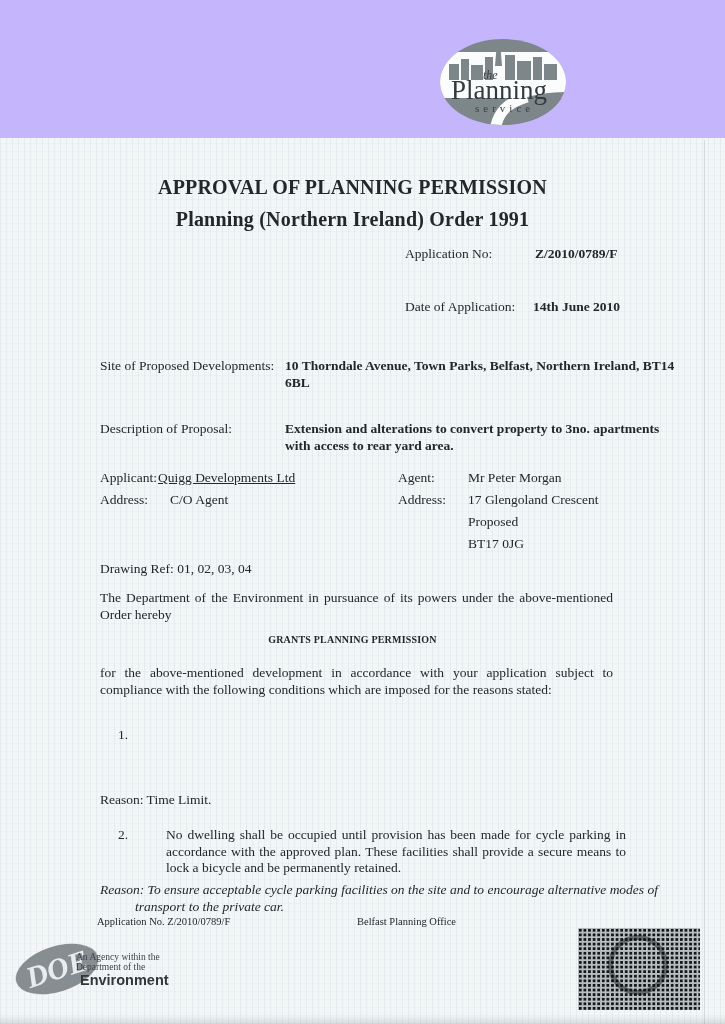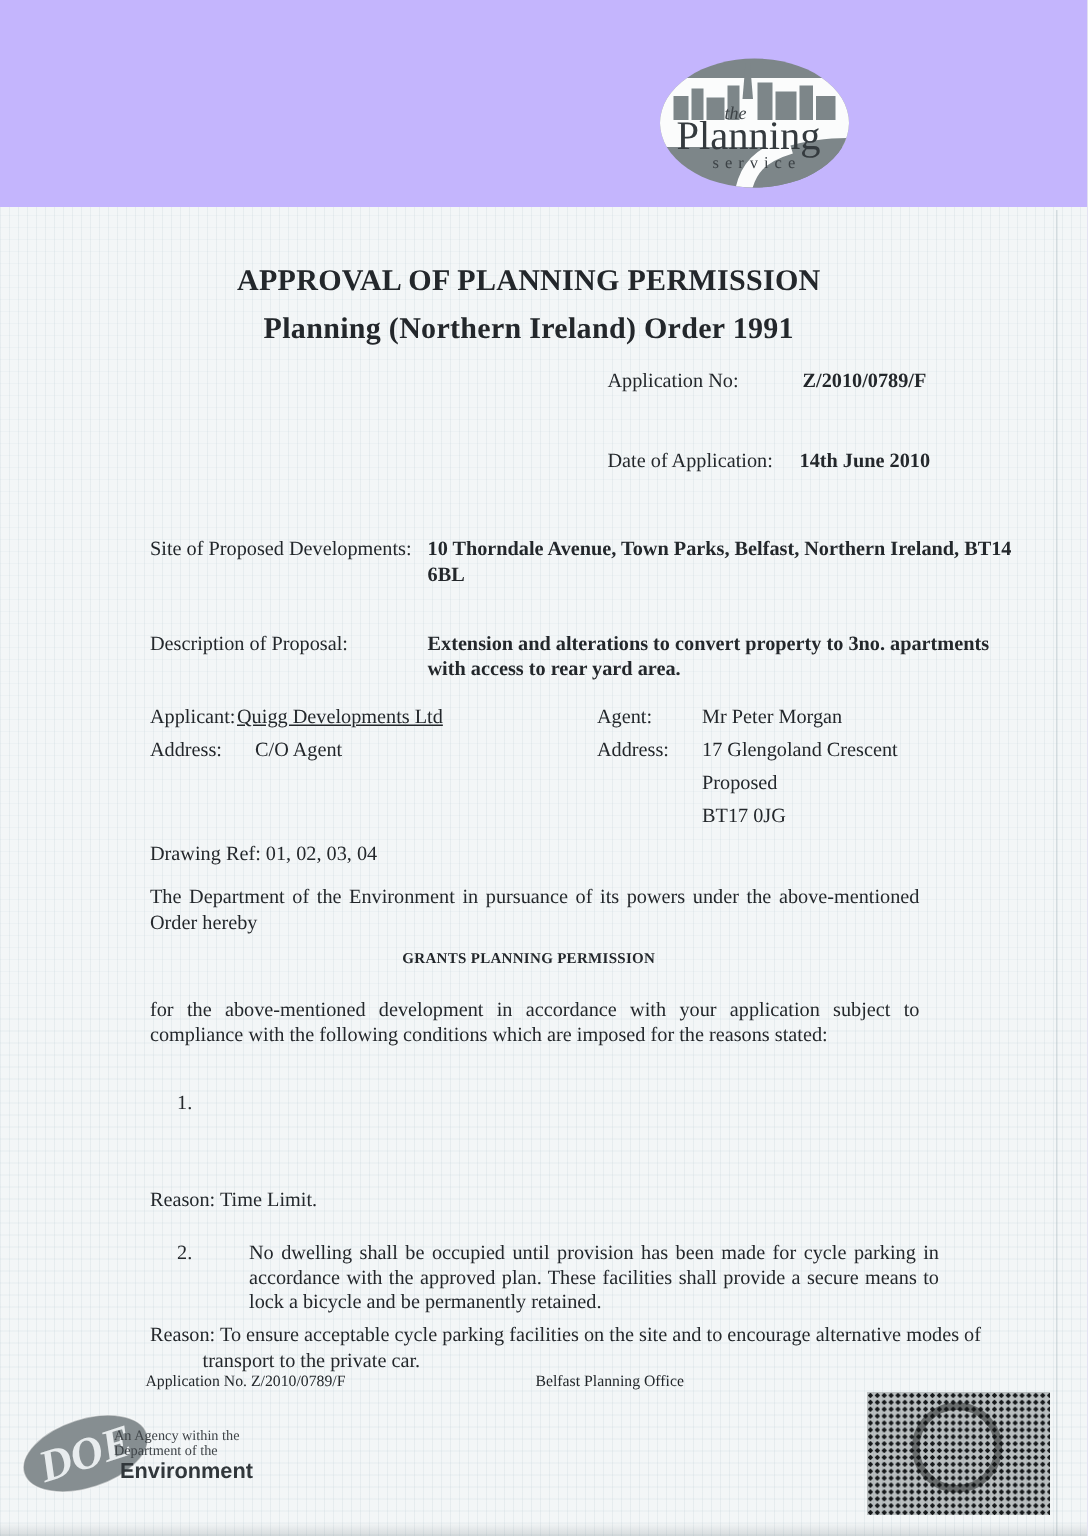--- a/index.html
+++ b/index.html
@@ -116,21 +116,21 @@
 
   <div class="abs title center" style="left:0;top:634px;width:705px;font-size:10px;">GRANTS PLANNING PERMISSION</div>
 
   <div class="abs body-text just" style="left:100px;top:665px;width:513px;">for the above-mentioned development in accordance with your application subject to compliance with the following conditions which are imposed for the reasons stated:</div>
 
   <div class="abs body-text" style="left:118px;top:727px;">1.</div>
   <div class="abs body-text" style="left:100px;top:792px;">Reason: Time Limit.</div>
 
   <div class="abs body-text" style="left:118px;top:827px;">2.</div>
   <div class="abs body-text just" style="left:166px;top:827px;width:460px;">No dwelling shall be occupied until provision has been made for cycle parking in accordance with the approved plan.  These facilities shall provide a secure means to lock a bicycle and be permanently retained.</div>
-  <div class="abs body-text hang" style="left:100px;top:882px;width:530px;">Reason: To ensure acceptable cycle parking facilities on the site and to encourage alternative modes of transport to the private car.</div>
+  <div class="abs body-text hang" style="left:100px;top:882px;width:530px;font-style:italic;">Reason: To ensure acceptable cycle parking facilities on the site and to encourage alternative modes of transport to the private car.</div>
 
   <div class="abs small" style="left:97px;top:916px;">Application No. Z/2010/0789/F</div>
   <div class="abs small" style="left:357px;top:916px;">Belfast Planning Office</div>
 
   <div class="abs" style="left:12px;top:936px;">
     <svg width="190" height="66" viewBox="0 0 190 66">
       <g transform="rotate(-18 45 33)">
         <ellipse cx="45" cy="33" rx="43" ry="23" fill="#868e91"></ellipse>
         <ellipse cx="45" cy="33" rx="43" ry="23" fill="none" stroke="#fbfcfc" stroke-width="1" opacity="0.5"></ellipse>
         <text x="45" y="43" text-anchor="middle" font-size="30" font-weight="bold" font-style="italic" fill="#eef2f3" font-family="Liberation Serif, serif" opacity="0.95">DOE</text>

